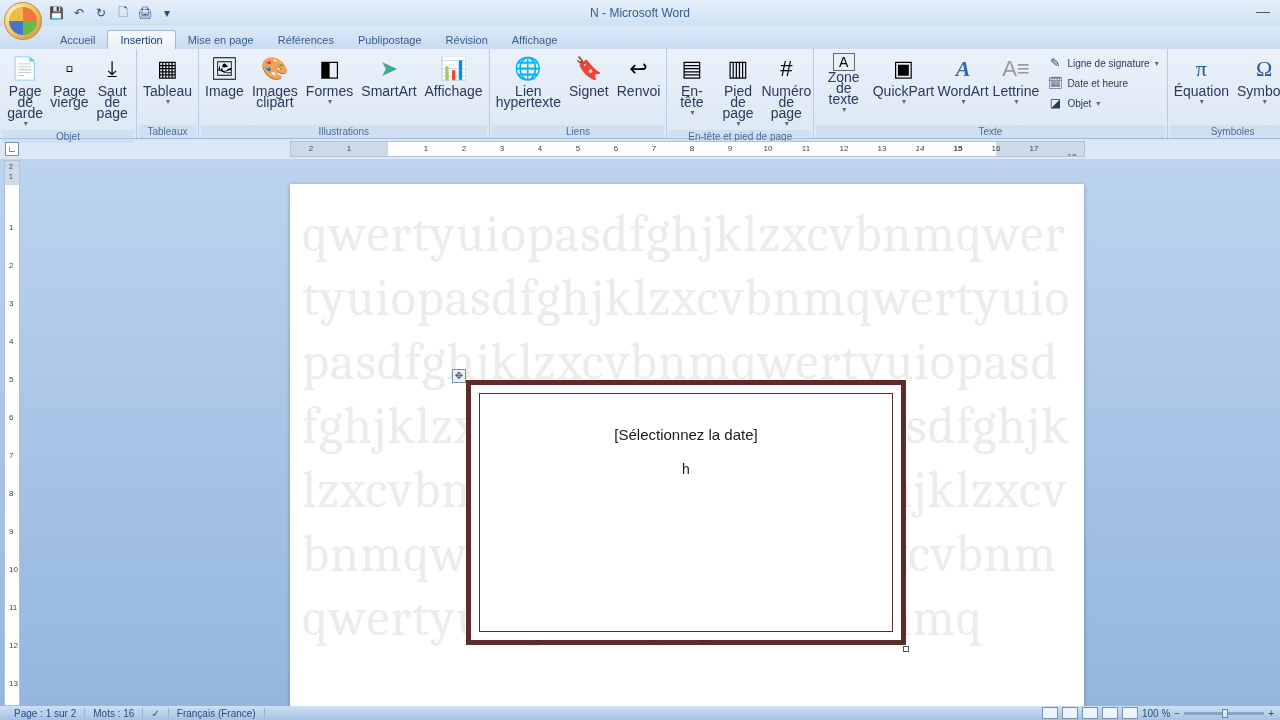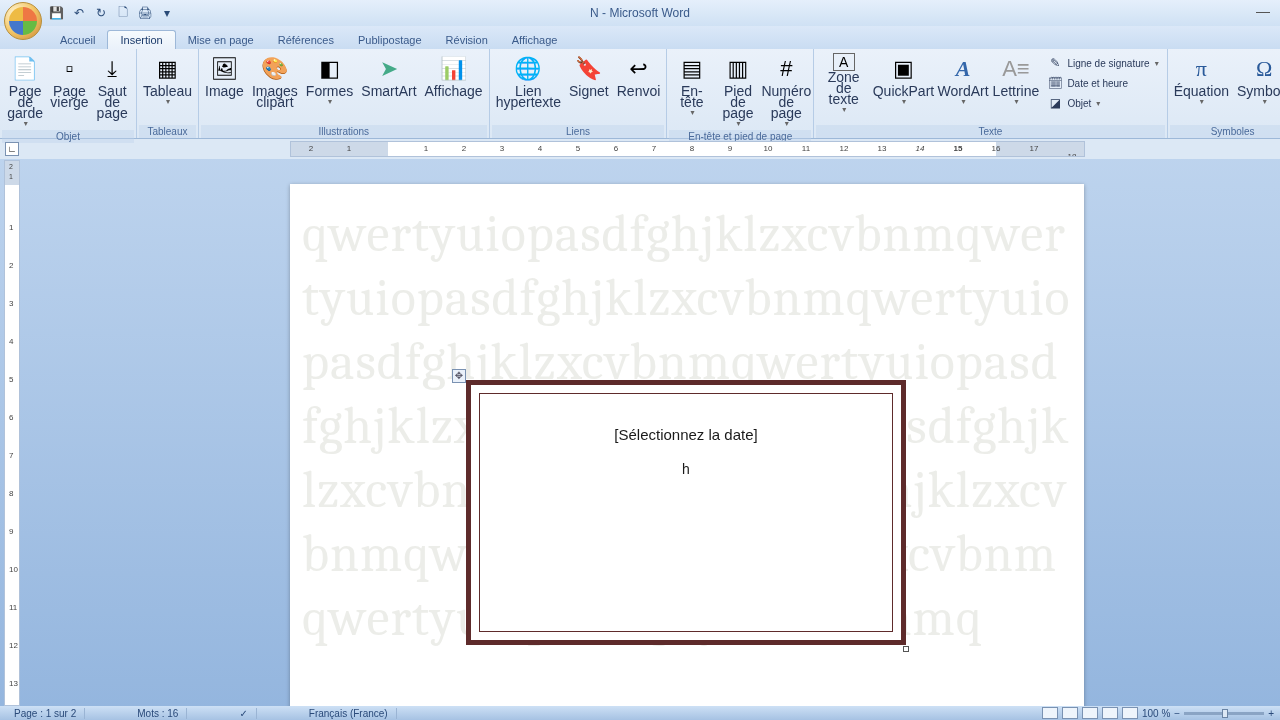--- a/index.html
+++ b/index.html
@@ -50,21 +50,21 @@
 .cover-box { position: absolute; left: 176px; top: 196px; width: 440px; height: 265px; border: 5px solid #5e2b2b; background: #fff; }
 .cover-inner { position: absolute; inset: 8px; border: 1px solid #5e2b2b; display: flex; flex-direction: column; align-items: center; padding-top: 32px; font-family: "Cambria", Georgia, serif; color: #1a1a1a; }
 .cover-title { font-size: 27px; margin-bottom: 16px; }
 .cover-sub { font-size: 20px; margin-bottom: 22px; }
 .cover-date { font-size: 15px; margin-bottom: 18px; text-align: center; }
 .cover-auth { font-size: 14px; }
 .anchor-handle { position: absolute; left: 162px; top: 185px; width: 14px; height: 14px; border: 1px solid #7a92b2; background: #eaf1fa; font-size: 10px; text-align: center; line-height: 12px; color: #556; }
 .size-handle { position:absolute; width:6px; height:6px; background:#fff; border:1px solid #555; }
 
 
-.status-bar { position: absolute; bottom: 0; left: 0; right: 0; height: 14px; background: linear-gradient(to bottom, #cde0f5, #a6c2e3); display: flex; align-items: center; font-size: 10px; color: #2a4a7a; padding: 0 6px; gap: 44px; }
+.status-bar { position: absolute; bottom: 0; left: 0; right: 0; height: 14px; background: linear-gradient(to bottom, #cde0f5, #a6c2e3); display: flex; align-items: center; font-size: 10px; color: #2a4a7a; padding: 0 6px; }
 .status-item { padding: 0 8px; border-right: 1px solid #9ab4d4; }
 .status-right { margin-left: auto; display: flex; align-items: center; gap: 4px; }
 .view-btn { width: 16px; height: 12px; border: 1px solid #7a92b2; background: #eef4fb; }
 .zoom-track { width: 80px; height: 3px; background: #8aa4c4; position: relative; }
 .zoom-thumb { position: absolute; left: 38px; top: -3px; width: 6px; height: 9px; background: #dce8f5; border: 1px solid #6a84a4; }
 </style>
 </head>
 <body>
 
 <div class="title-bar">

